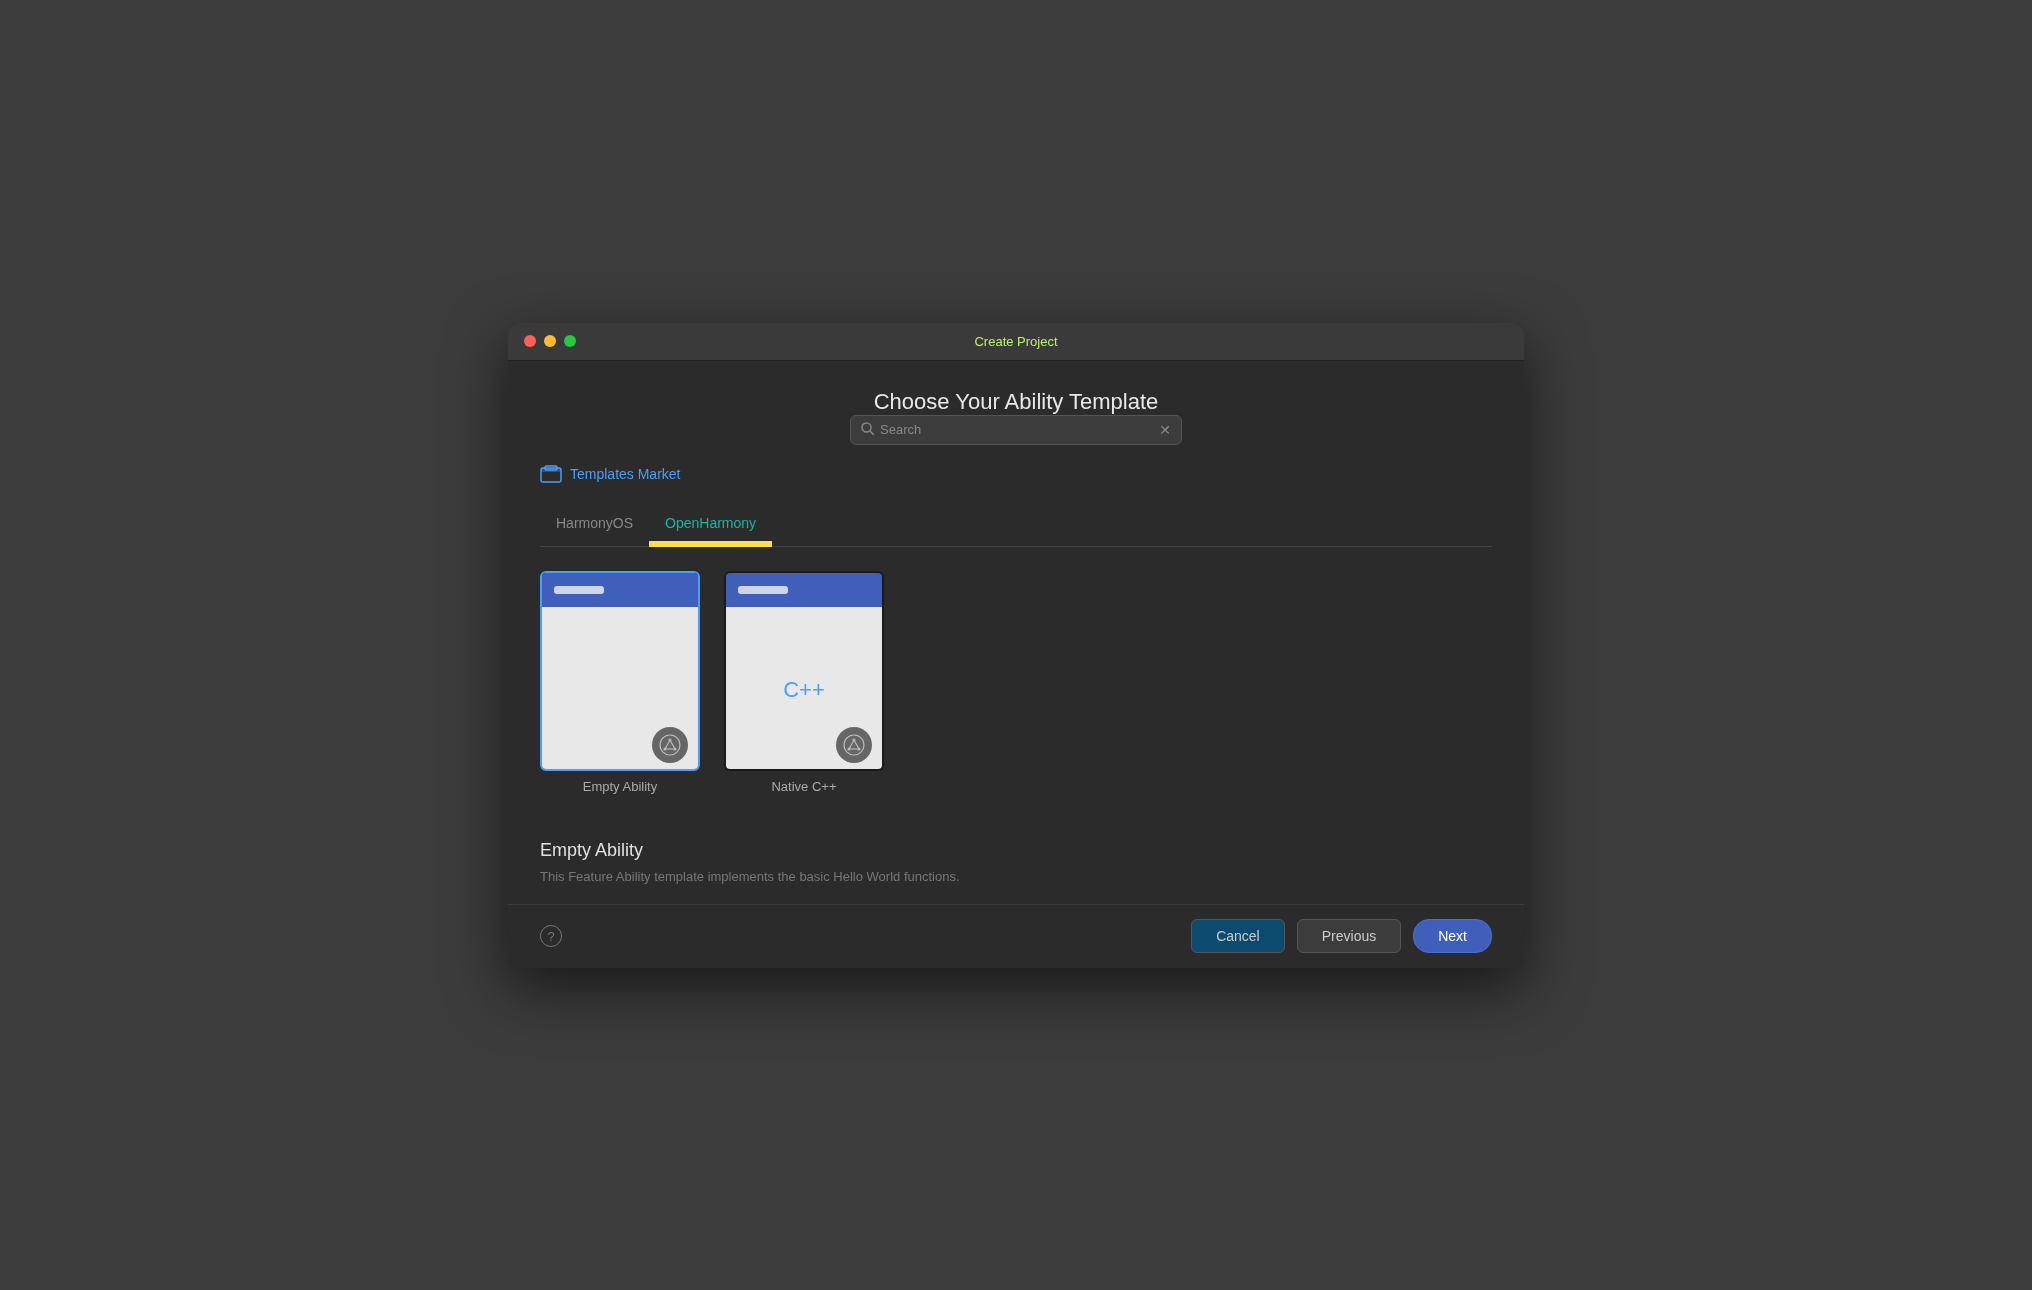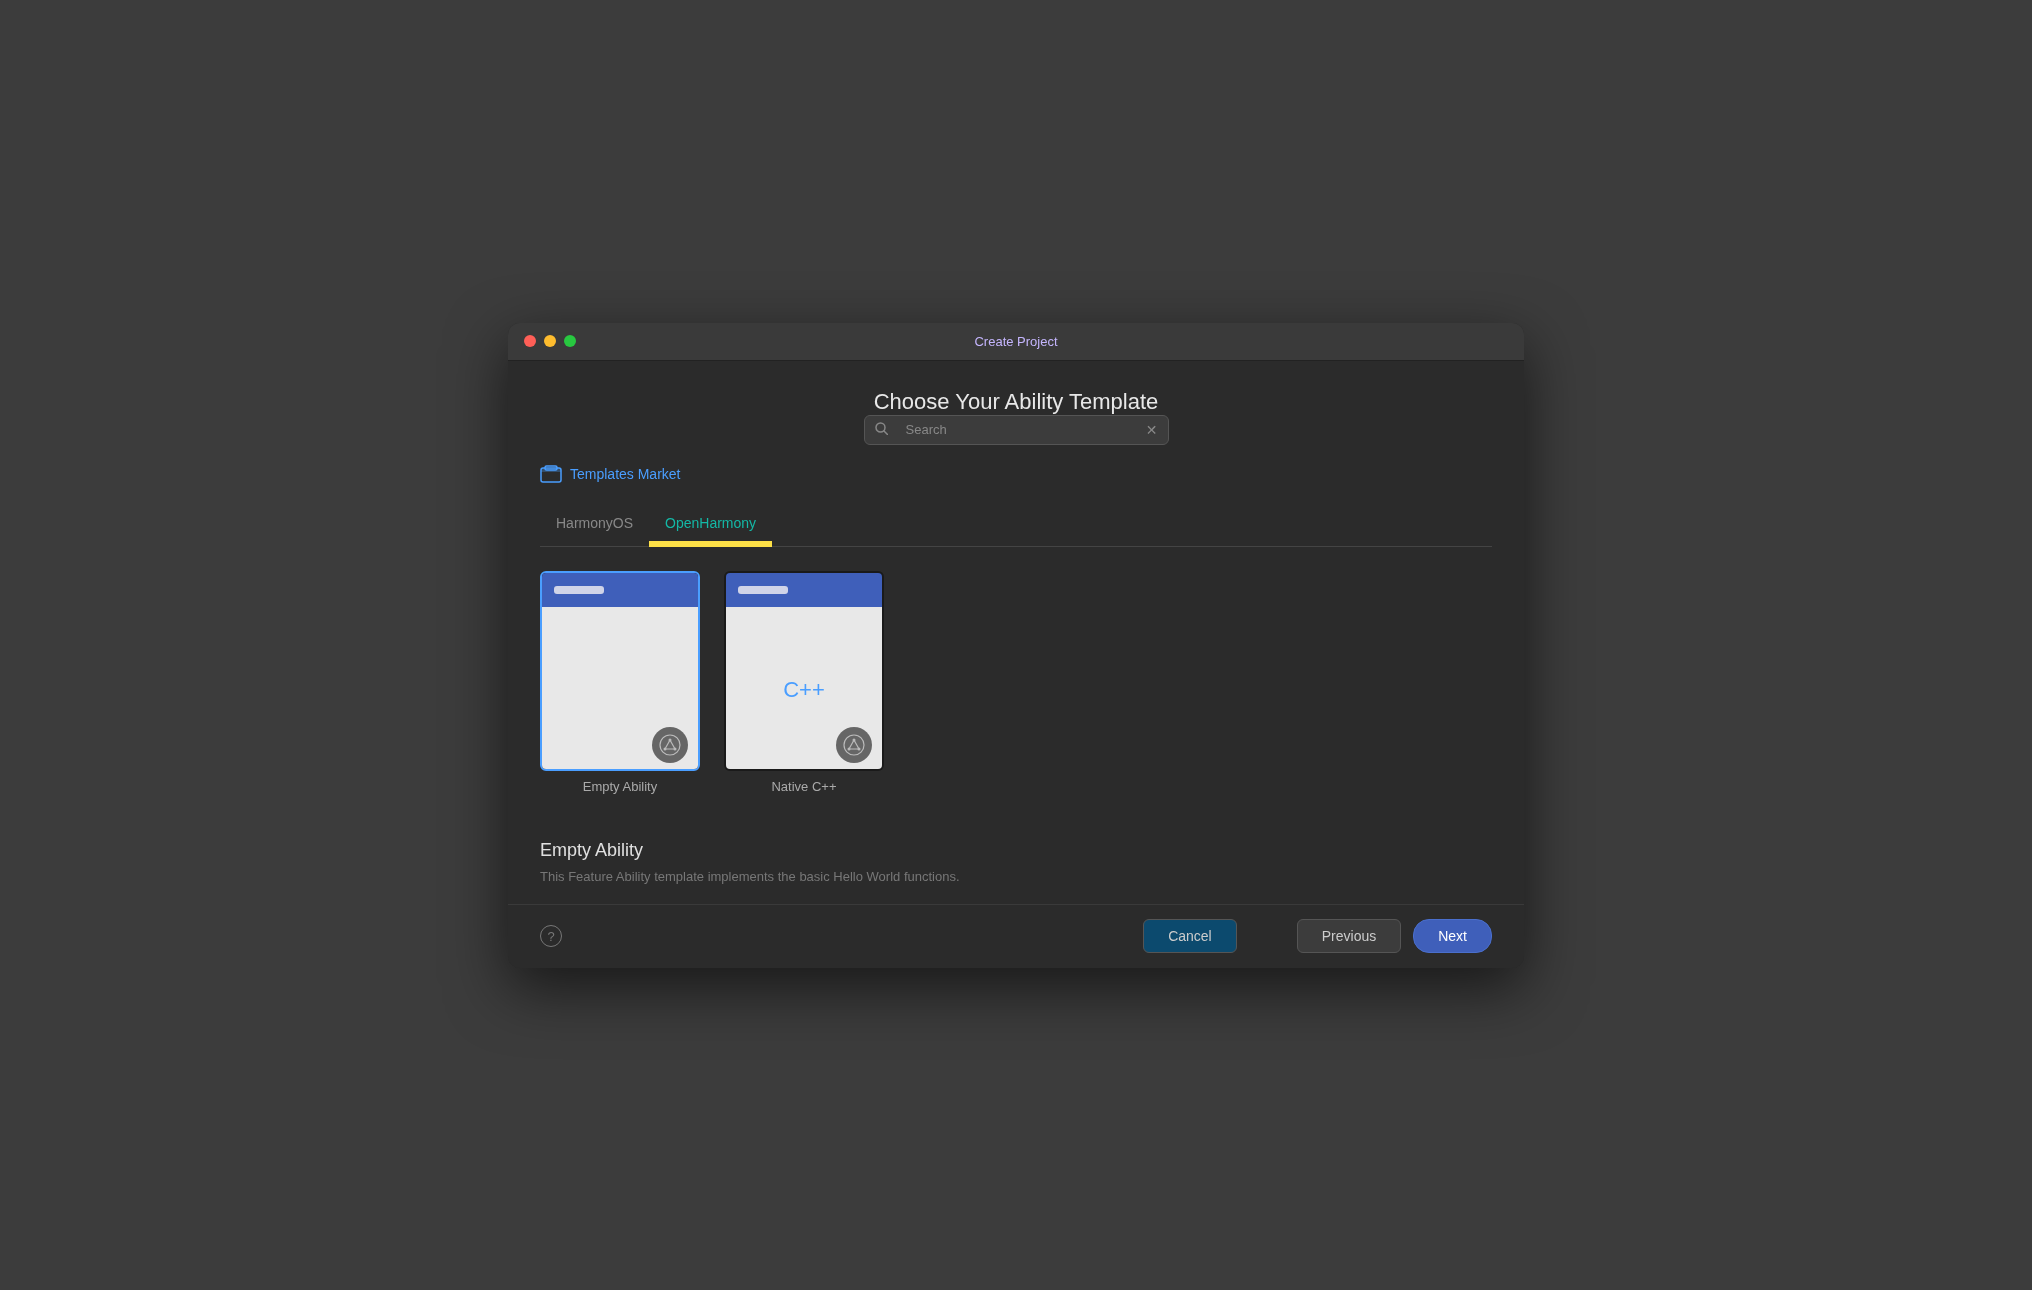--- a/index.html
+++ b/index.html
@@ -50,21 +50,21 @@
     }
 
     .traffic-light.close { background: #ff5f57; }
     .traffic-light.minimize { background: #febc2e; }
     .traffic-light.maximize { background: #28c840; }
 
     .title-bar-title {
       position: absolute;
       left: 50%;
       transform: translateX(-50%);
-      color: #c4b5fd;
+      color: #bef264;
       font-size: 13px;
     }
 
     
     .content {
       flex: 1;
       display: flex;
       flex-direction: column;
       padding: 28px 32px 0 32px;
       overflow: hidden;
@@ -85,22 +85,22 @@
       font-weight: 500;
     }
 
     .search-box {
       display: flex;
       align-items: center;
       background: #3c3c3c;
       border: 1px solid #555;
       border-radius: 6px;
       padding: 6px 10px;
-      width: 305px;
-      gap: 18px;
+      width: 332px;
+      gap: 6px;
     }
 
     .search-icon-svg {
       color: #888;
       font-size: 13px;
       flex-shrink: 0;
     }
 
     .search-input {
       background: transparent;
@@ -307,21 +307,20 @@
     .btn-cancel {
       background: #0c4a6e;
       color: #ccc;
       border-color: #555;
     }
 
     .btn-secondary {
       background: #3c3c3c;
       color: #ccc;
       border-color: #555;
-      margin-left: 48px;
     }
 
     .btn-primary {
       background: #3f5fba;
       color: #fff;
       border-color: #4a6fcc;
       border-radius: 16px;
     }
   </style>
 </head>

